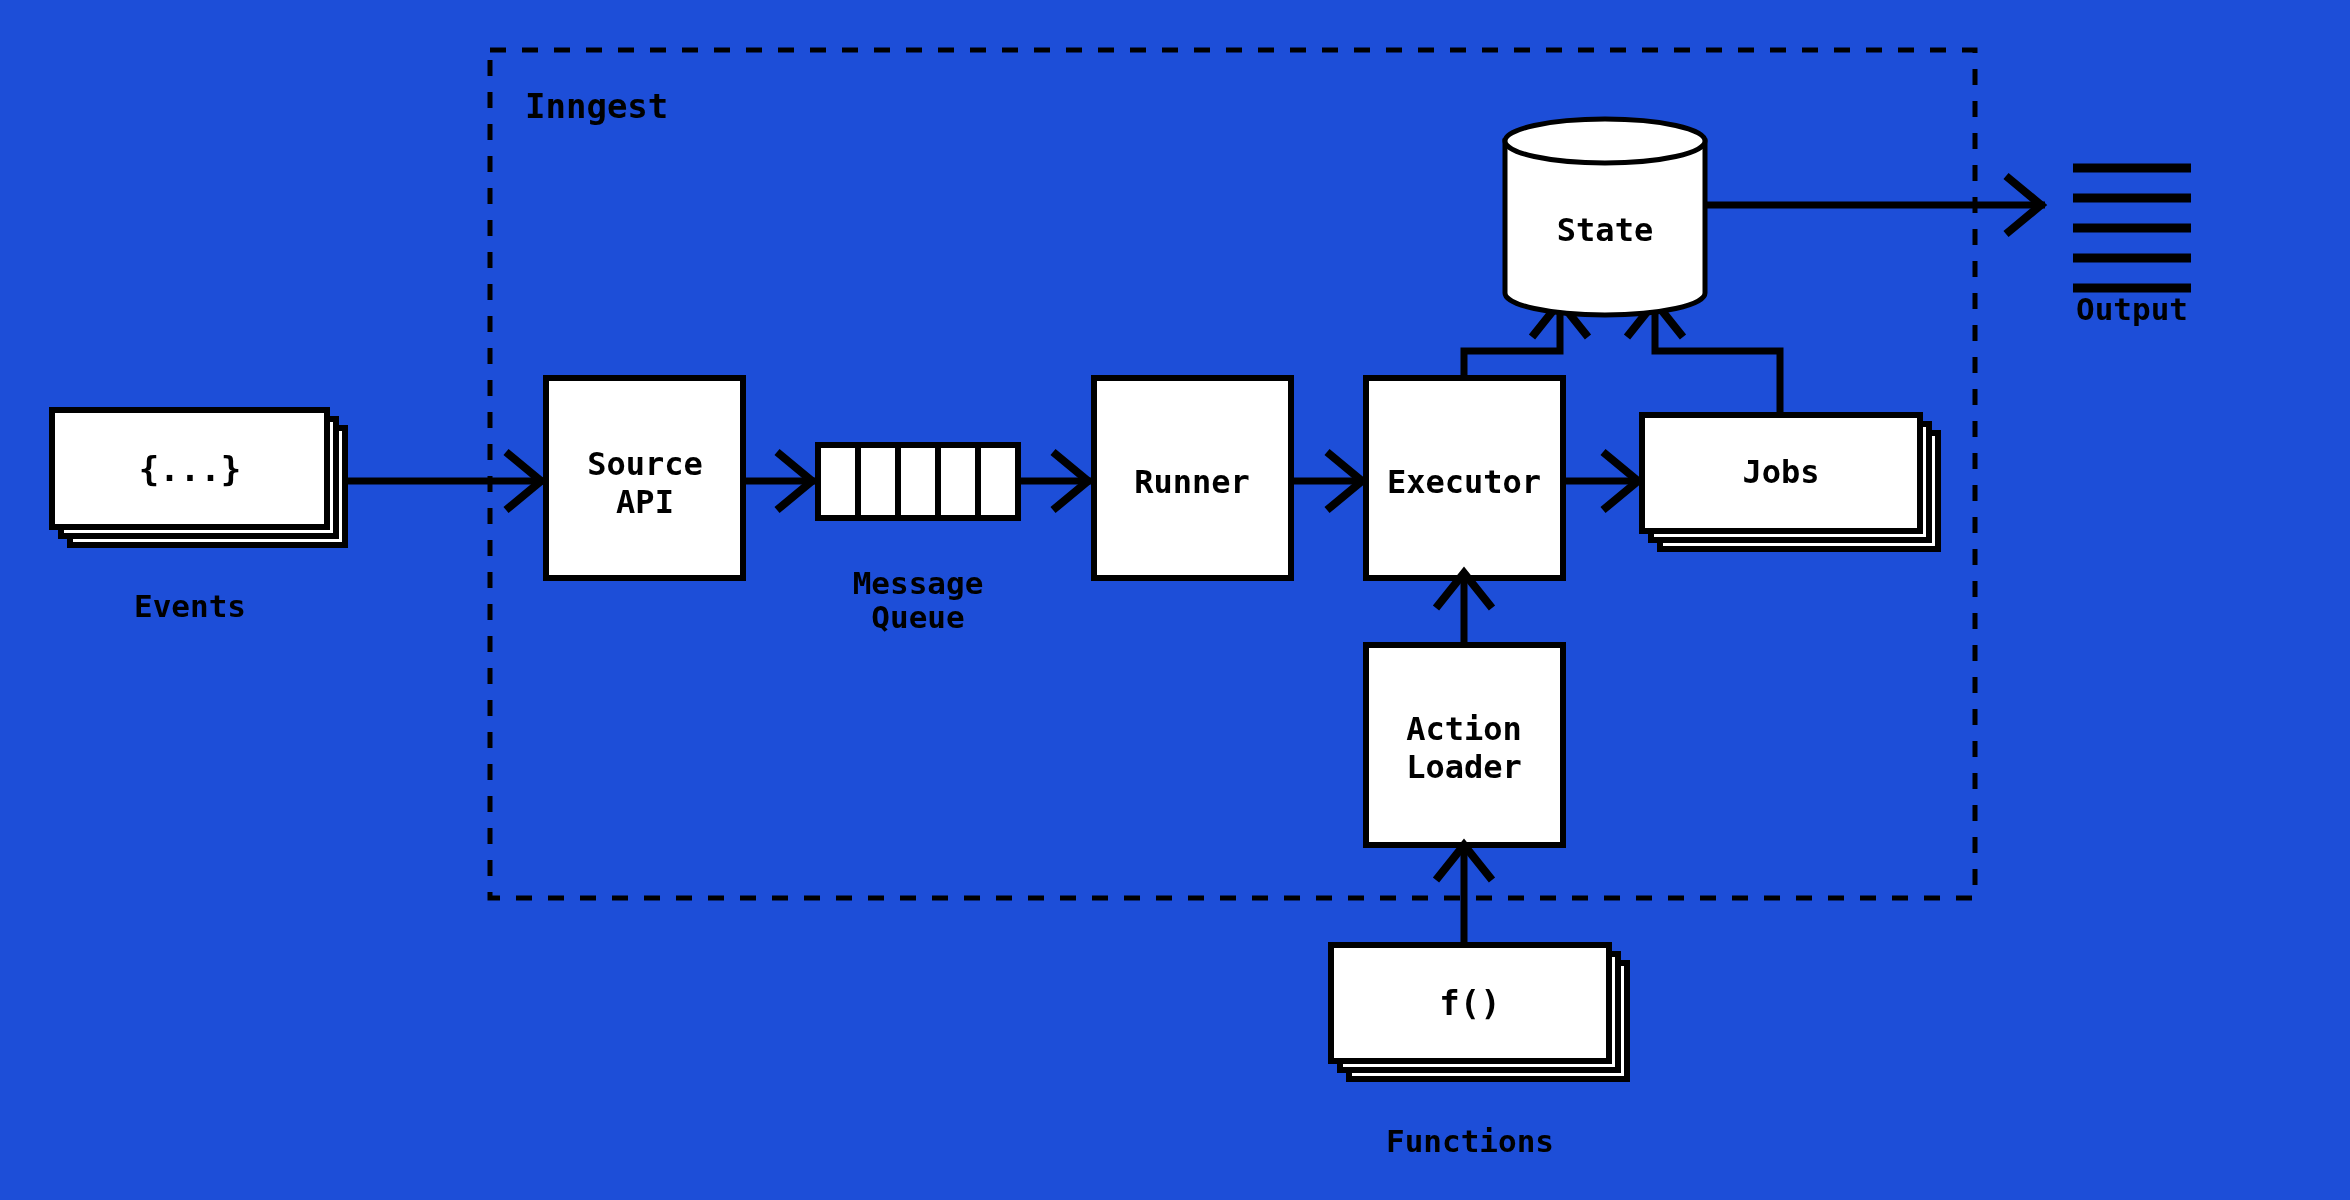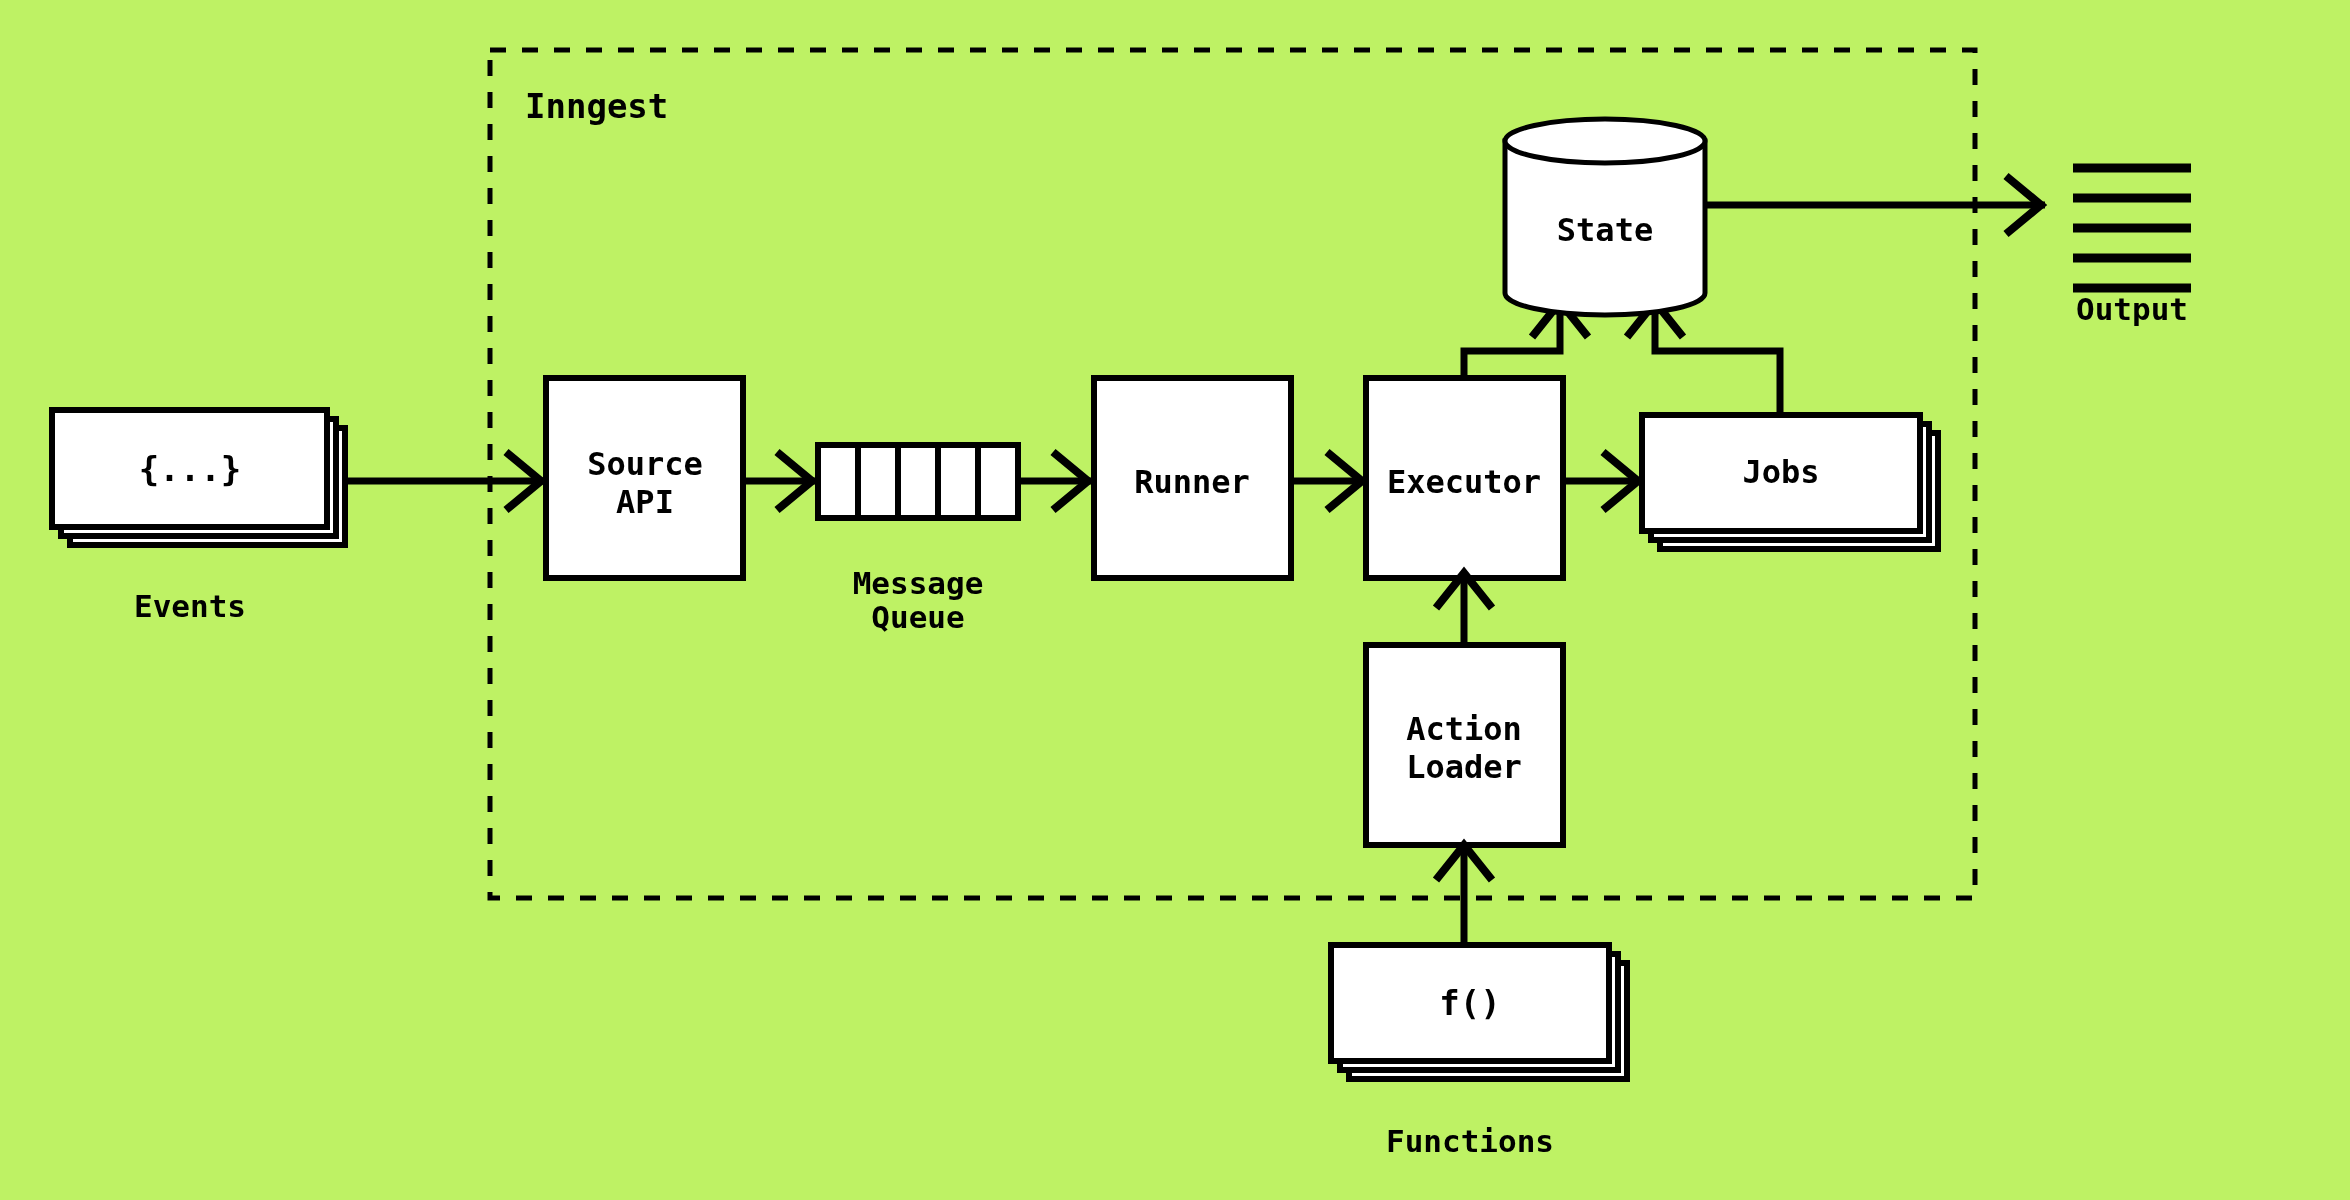--- a/index.html
+++ b/index.html
@@ -4,21 +4,21 @@
 <style>
   html, body {
     margin: 0;
     padding: 0;
     background: #ffffff;
   }
   #stage {
     position: relative;
     width: 2350px;
     height: 1200px;
-    background: #bef264;
+    background: #1d4ed8;
     overflow: hidden;
     font-family: "DejaVu Sans Mono", "Liberation Mono", monospace;
   }
   #diagram-svg {
     position: absolute;
     left: 0;
     top: 0;
     width: 2350px;
     height: 1200px;
     display: block;

